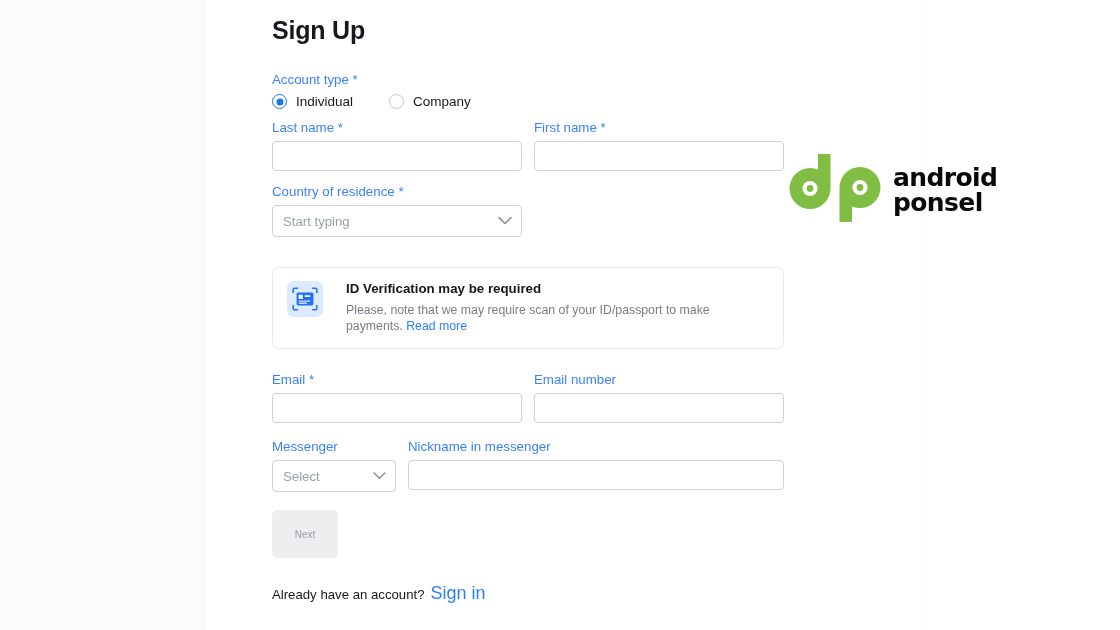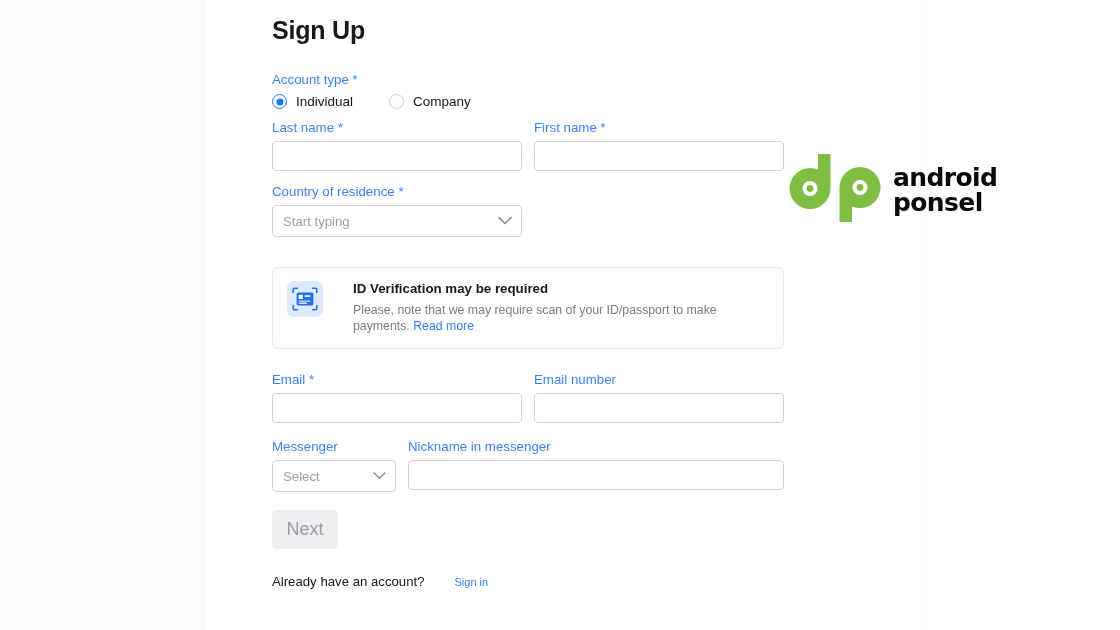--- a/index.html
+++ b/index.html
@@ -165,21 +165,21 @@
 
   
   .notice {
     box-sizing: border-box;
     width: 512px;
     border: 1px solid #e6e8ec;
     border-radius: 6px;
     background: #ffffff;
     padding: 13px 14px 14px 14px;
     display: flex;
-    gap: 30px;
+    gap: 23px;
     align-items: flex-start;
   }
   .notice-icon {
     width: 36px; height: 36px;
     border-radius: 7px;
     background: #dbeafe;
     flex: none;
     display: flex;
     align-items: center;
     justify-content: center;
@@ -200,41 +200,41 @@
   .link {
     color: #2d7ff9;
     text-decoration: none;
     cursor: pointer;
   }
 
   
   .btn-next {
     margin-top: 4px;
     width: 66px;
-    height: 39px;
+    height: 48px;
     border: none;
     border-radius: 5px;
     background: #eceef0;
     color: #9aa0a6;
     font-family: "Liberation Sans", sans-serif;
-    font-size: 18px;
+    font-size: 10px;
     cursor: default;
     display: flex;
     align-items: center;
     justify-content: center;
   }
 
   .signin-row {
     display: flex;
     align-items: baseline;
-    gap: 30px;
+    gap: 6px;
     font-size: 13.2px;
     color: #16181d;
   }
-  .signin-row .link { font-size: 11px; }
+  .signin-row .link { font-size: 18px; }
 
   
   #watermark {
     position: absolute;
     left: 786px;
     top: 152px;
     display: flex;
     align-items: center;
     gap: 9px;
     user-select: none;

